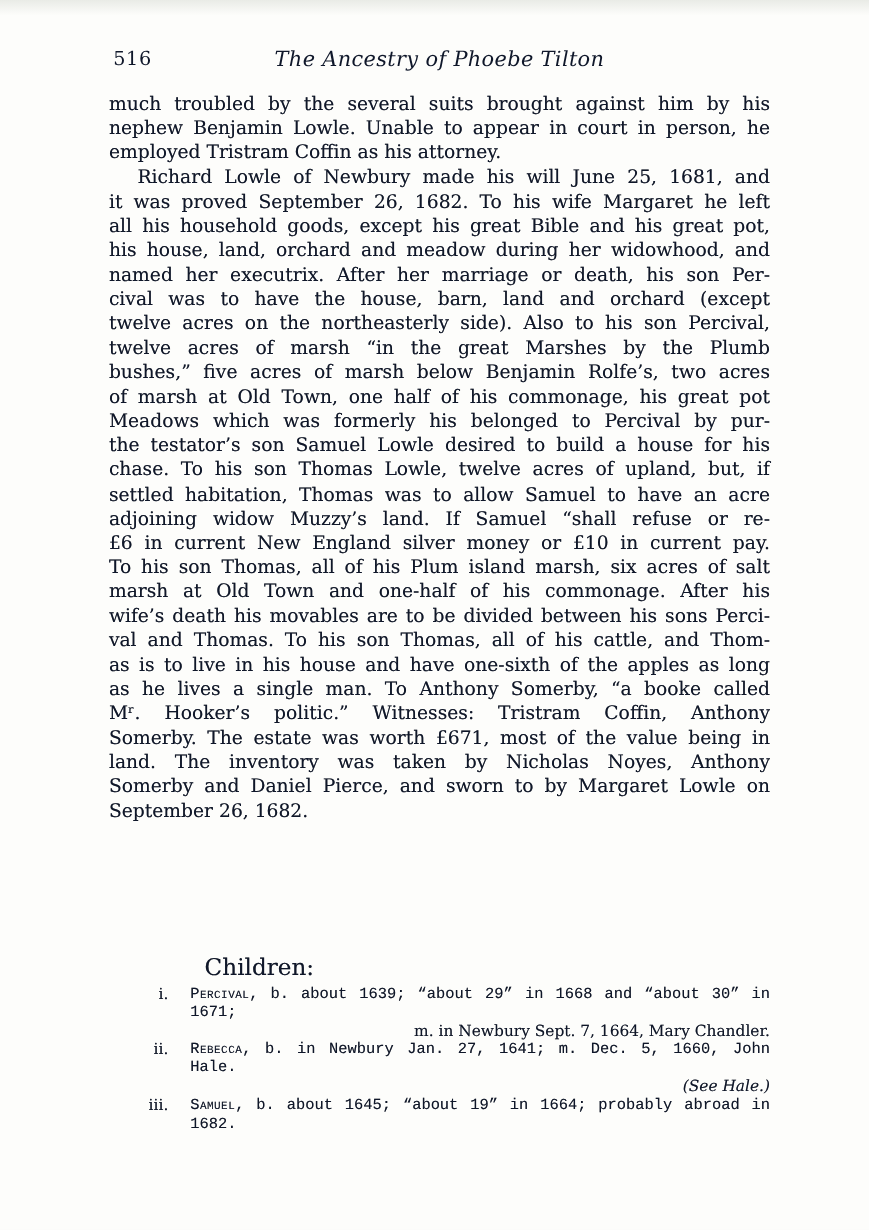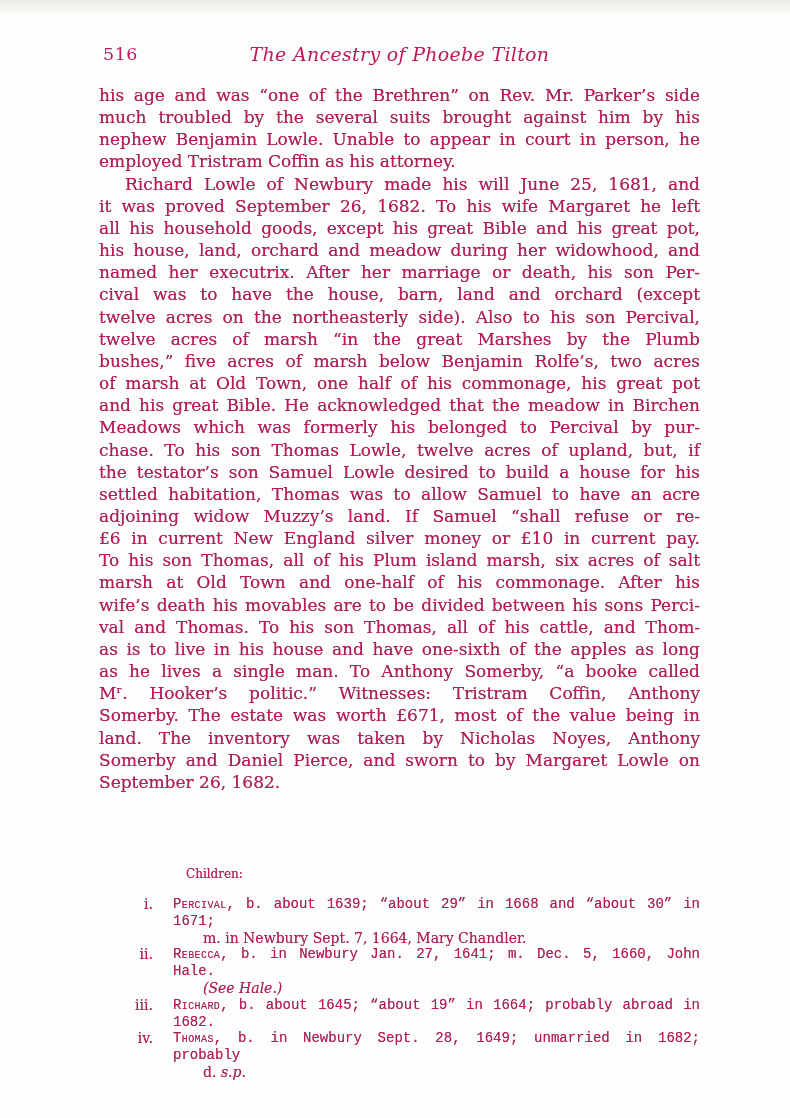--- a/index.html
+++ b/index.html
@@ -5,21 +5,21 @@
   html, body { margin: 0; padding: 0; }
   body {
     width: 790px; height: 1118px;
     background: #f6f6f4;
     font-family: "DejaVu Serif", serif;
   }
   .page {
     position: relative;
     width: 790px; height: 1118px;
     background: #fdfdfb;
-    color: #be185d;
+    color: #0f172a;
     overflow: hidden;
   }
   .page::before {
     content: "";
     position: absolute; top: 0; left: 0; right: 0; height: 14px;
     background: linear-gradient(#e9ebe6, rgba(253,253,251,0));
     pointer-events: none;
   }
   .page-header {
     position: absolute; top: 44px; left: 99px; width: 601px; height: 24px;
@@ -43,72 +43,70 @@
   .body-line {
     text-align: justify;
     text-align-last: justify;
     white-space: normal;
     hyphens: none;
   }
   .body-line.last { text-align-last: left; }
   .body-line.indented { padding-left: 26px; }
   .children-heading {
     position: absolute; top: 867px; left: 186px;
-    font-size: 12px;
+    font-size: 21px;
     text-shadow: 0 0 0.4px rgba(20,20,20,0.55);
   }
   .children-list {
     position: absolute; top: 896px; left: 99px; width: 601px;
     font-size: 14px; line-height: 16.8px;
     text-shadow: 0 0 0.3px rgba(20,20,20,0.5);
   }
   .child-entry { position: relative; margin-left: 104px; }
   .child-numeral {
     position: absolute; left: -70px; top: 0; width: 20px;
     text-align: right;
   }
   .child-line.first {
     margin-left: -30px;
     text-align: justify;
     text-align-last: justify;
     font-family: Liberation Mono, monospace;
   }
-  .child-line.cont { text-align: left; }
+  .child-line.cont { text-align: right; }
   .sc { font-variant: small-caps; letter-spacing: 0.4px; }
   .it { font-style: italic; }
 </style>
 </head>
 <body>
 
 <div class="page">
 
   <div class="page-header">
     <span class="page-number">516</span>
     <span class="running-title">The Ancestry of Phoebe Tilton</span>
   </div>
 
   <div class="body-text" id="body-text">
-      <div class="body-line">his age and was “one of the Brethren” on Rev. Mr. Parker’s side</div>
       <div class="body-line">much troubled by the several suits brought against him by his</div>
       <div class="body-line">nephew Benjamin Lowle. Unable to appear in court in person, he</div>
       <div class="body-line last">employed Tristram Coffin as his attorney.</div>
       <div class="body-line indented">Richard Lowle of Newbury made his will June 25, 1681, and</div>
       <div class="body-line">it was proved September 26, 1682. To his wife Margaret he left</div>
       <div class="body-line">all his household goods, except his great Bible and his great pot,</div>
       <div class="body-line">his house, land, orchard and meadow during her widowhood, and</div>
       <div class="body-line">named her executrix. After her marriage or death, his son Per-</div>
       <div class="body-line">cival was to have the house, barn, land and orchard (except</div>
       <div class="body-line">twelve acres on the northeasterly side). Also to his son Percival,</div>
       <div class="body-line">twelve acres of marsh “in the great Marshes by the Plumb</div>
       <div class="body-line">bushes,” five acres of marsh below Benjamin Rolfe’s, two acres</div>
       <div class="body-line">of marsh at Old Town, one half of his commonage, his great pot</div>
-      <div class="body-line">and his great Bible. He acknowledged that the meadow in Birchen</div>
       <div class="body-line">Meadows which was formerly his belonged to Percival by pur-</div>
+      <div class="body-line">the testator’s son Samuel Lowle desired to build a house for his</div>
       <div class="body-line">chase. To his son Thomas Lowle, twelve acres of upland, but, if</div>
-      <div class="body-line">the testator’s son Samuel Lowle desired to build a house for his</div>
       <div class="body-line">settled habitation, Thomas was to allow Samuel to have an acre</div>
       <div class="body-line">adjoining widow Muzzy’s land. If Samuel “shall refuse or re-</div>
       <div class="body-line">£6 in current New England silver money or £10 in current pay.</div>
       <div class="body-line">To his son Thomas, all of his Plum island marsh, six acres of salt</div>
       <div class="body-line">marsh at Old Town and one-half of his commonage. After his</div>
       <div class="body-line">wife’s death his movables are to be divided between his sons Perci-</div>
       <div class="body-line">val and Thomas. To his son Thomas, all of his cattle, and Thom-</div>
       <div class="body-line">as is to live in his house and have one-sixth of the apples as long</div>
       <div class="body-line">as he lives a single man. To Anthony Somerby, “a booke called</div>
       <div class="body-line">Mʳ. Hooker’s politic.” Witnesses: Tristram Coffin, Anthony</div>
@@ -126,22 +124,17 @@
         <div class="child-line first"><span class="sc">Percival</span><span>, b. about 1639; “about 29” in 1668 and “about 30” in 1671;</span></div>
         <div class="child-line cont"><span>m. in Newbury Sept. 7, 1664, Mary Chandler.</span></div>
       </div>
       <div class="child-entry">
         <span class="child-numeral">ii.</span>
         <div class="child-line first"><span class="sc">Rebecca</span><span>, b. in Newbury Jan. 27, 1641; m. Dec. 5, 1660, John Hale.</span></div>
         <div class="child-line cont"><span class="it">(See Hale.)</span></div>
       </div>
       <div class="child-entry">
         <span class="child-numeral">iii.</span>
-        <div class="child-line first"><span class="sc">Richard</span><span>, b. about 1645; “about 19” in 1664; probably abroad in 1682.</span></div>
-      </div>
-      <div class="child-entry">
-        <span class="child-numeral">iv.</span>
-        <div class="child-line first"><span class="sc">Thomas</span><span>, b. in Newbury Sept. 28, 1649; unmarried in 1682; probably</span></div>
-        <div class="child-line cont"><span>d. </span><span class="it">s.p.</span></div>
+        <div class="child-line first"><span class="sc">Samuel</span><span>, b. about 1645; “about 19” in 1664; probably abroad in 1682.</span></div>
       </div>
     </div>
 
 </div>
 
 </body></html>

